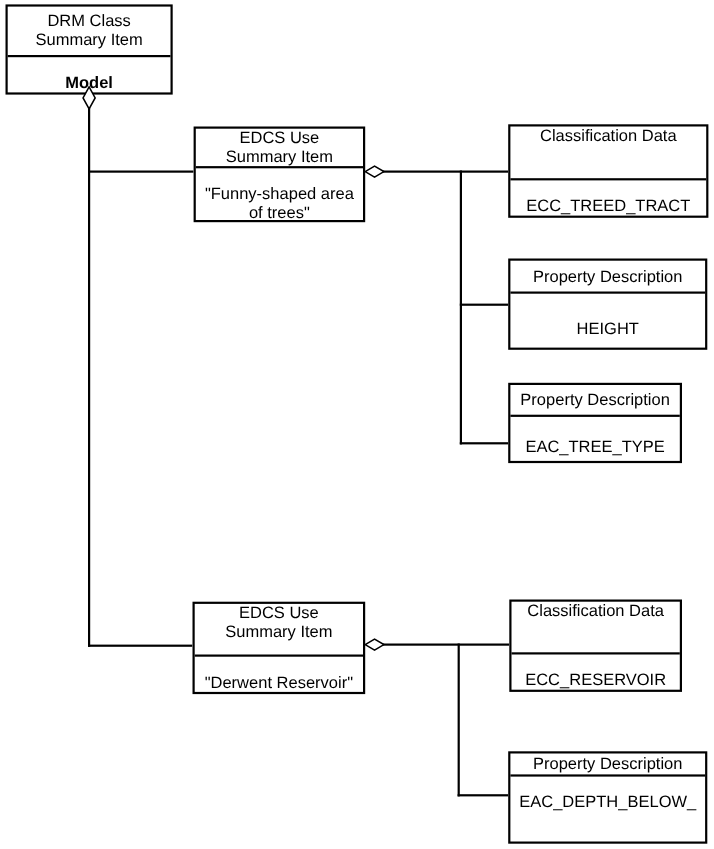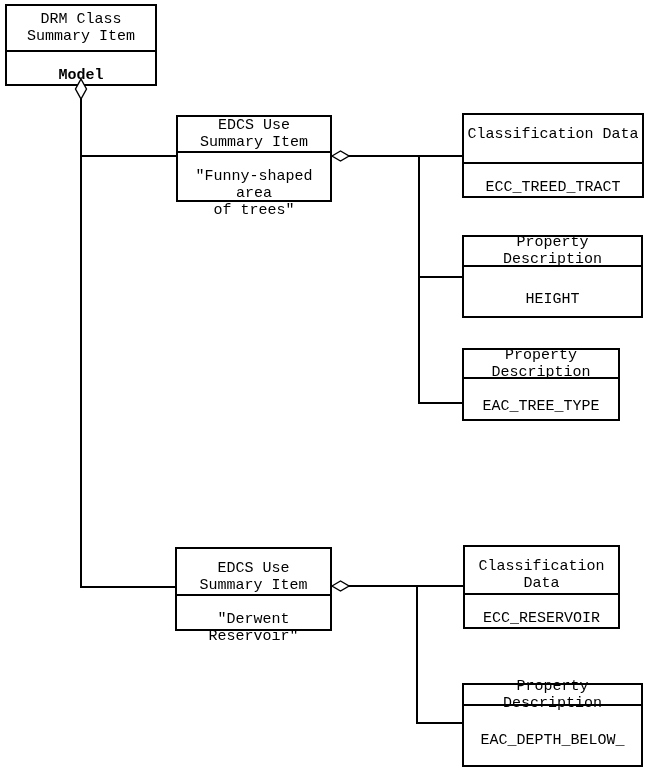--- a/index.html
+++ b/index.html
@@ -1,20 +1,20 @@
 <!DOCTYPE html>
 <html><head>
 <meta charset="utf-8">
 <style>
   html,body{margin:0;padding:0;background:#ffffff;}
   .canvas{
     position:relative;
     width:649px;height:772px;
     background:#ffffff;
-    font-family:Liberation Mono, monospace;
+    font-family:Liberation Sans, sans-serif;
     font-size:15px;line-height:17px;color:#000000;
     overflow:hidden;
   }
   .box{
     position:absolute;
     box-sizing:border-box;
     border:2px solid #000000;
     background:#ffffff;
     display:flex;flex-direction:column;
     z-index:2;
@@ -26,21 +26,21 @@
     justify-content:center;align-items:center;
     text-align:center;
   }
   .bd{
     flex:1;
     display:flex;flex-direction:column;
     justify-content:center;align-items:center;
     text-align:center;
     margin-top:15px;
   }
-  .top{justify-content:flex-start;padding-top:11px;}
+  .top{justify-content:flex-start;padding-top:0;}
   .bold{font-weight:bold;}
   .ln{position:absolute;background:#000000;z-index:1;}
   .dia{position:absolute;z-index:3;}
 </style>
 </head>
 <body>
 
 <div class="canvas">
 
   <div class="ln" style="left:80px;top:98px;width:2px;height:490px;"></div>

